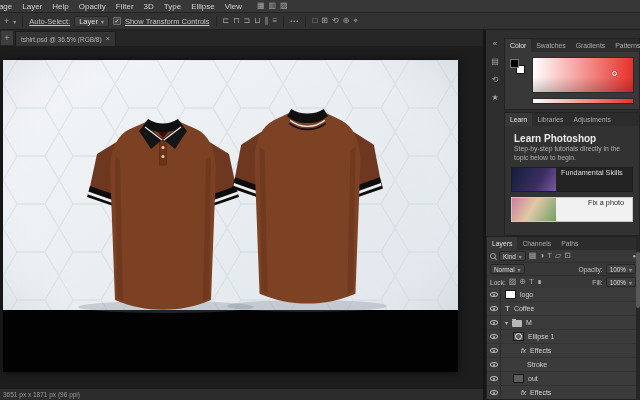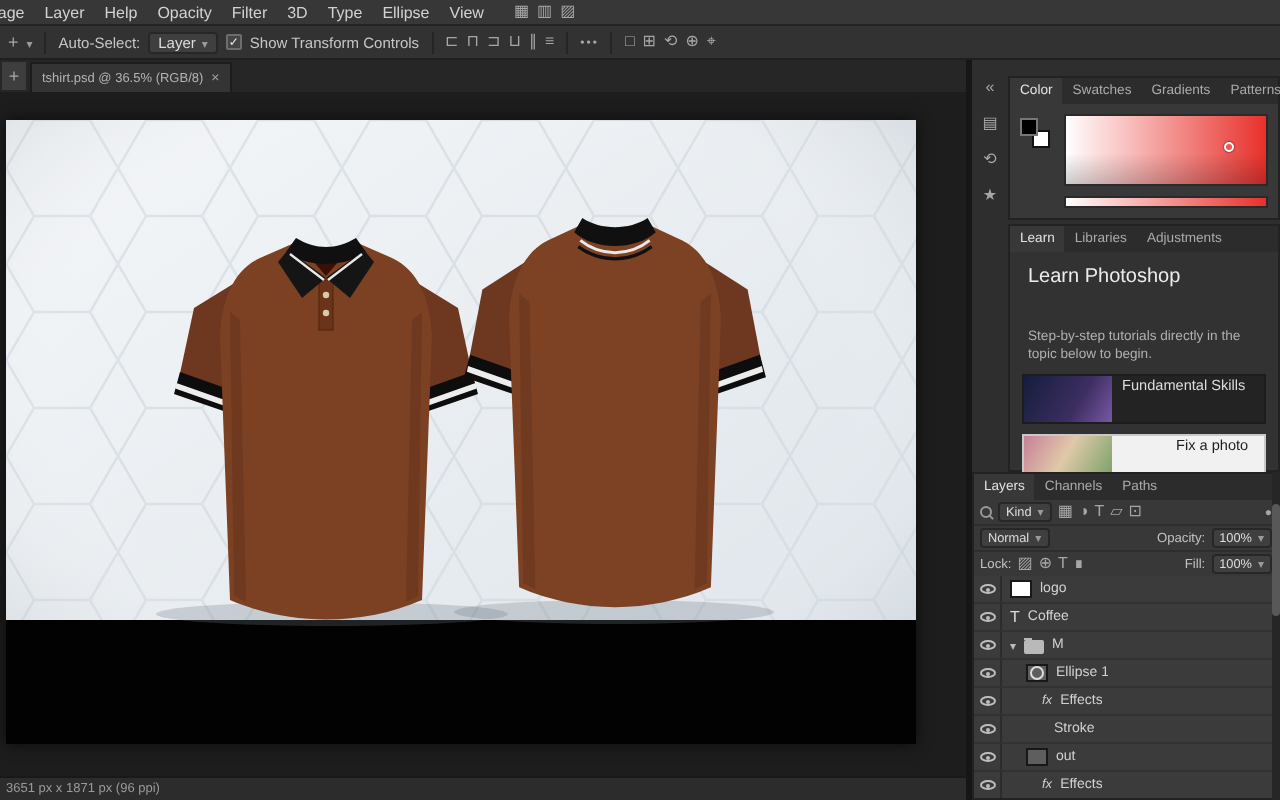--- a/index.html
+++ b/index.html
@@ -14,21 +14,21 @@
     background:#373737; border-bottom:1px solid #232323; display:flex; align-items:center;
     font-size:8px; color:#d2d2d2; overflow:hidden; }
   .menu-items { display:flex; margin-left:-15px; }
   .menu-item { padding:0 5px; line-height:13px; white-space:nowrap; }
   .mb-icons { display:flex; gap:4px; margin-left:10px; }
   
   .optionsbar { position:absolute; top:13px; left:0; width:640px; height:17px;
     background:#323232; border-bottom:1px solid #1f1f1f; display:flex; align-items:center;
     font-size:7.5px; color:#c6c6c6; gap:4px; padding:0 4px; }
   .ob-sep { width:1px; height:11px; background:#242424; margin:0 2px; flex:none; }
-  .ob-label { white-space:nowrap; }
+  .ob-label { white-space:nowrap;text-decoration:underline; }
   .dd { background:#3f3f3f; border:1px solid #272727; border-radius:2px; padding:0 4px;
     height:11px; display:inline-flex; align-items:center; gap:3px; color:#ddd; white-space:nowrap; }
   .caret::before { content:"▾"; font-size:6px; color:#9a9a9a; }
   .cb { width:8px; height:8px; background:#454545; border:1px solid #6d6d6d; border-radius:1px;
     display:inline-flex; align-items:center; justify-content:center; flex:none; }
   .gi { display:inline-block; color:#a6a6a6; font-size:8px; line-height:1; }
   .gi-check::before { content:"✓"; font-size:6px; color:#e8e8e8; }
   .g-dots::before { content:"•••"; letter-spacing:1px; font-size:6px; }
   .g-al1::before{content:"⊏"} .g-al2::before{content:"⊓"} .g-al3::before{content:"⊐"}
   .g-al4::before{content:"⊔"} .g-al5::before{content:"∥"} .g-al6::before{content:"≡"}
@@ -79,21 +79,21 @@
   .color-field { position:absolute; left:27px; top:5px; right:5px; height:36px;
     background:linear-gradient(to bottom, rgba(0,0,0,0) 55%, rgba(0,0,0,0.2) 100%),
                linear-gradient(to right, #ffffff, #e8302a); border:1px solid #2a2a2a; }
   .color-marker { position:absolute; right:16px; top:13px; width:5px; height:5px;
     border:1px solid #fff; border-radius:50%; box-shadow:0 0 1px #000; }
   .color-slider { position:absolute; left:27px; right:5px; top:46px; height:6px;
     background:linear-gradient(to right,#ffffff,#e8302a); border:1px solid #2a2a2a; }
   
   .panel-learn { left:18px; top:82px; width:136px; height:124px; }
   .learn-body { background:#323232; height:109px; padding:4px 6px 0 6px; }
-  .learn-h { font-size:10px; color:#ececec; margin:3px 0 20px 3px; font-weight:normal; }
+  .learn-h { font-size:10px; color:#ececec; margin:3px 0 0 3px; font-weight:bold; }
   .learn-p { font-size:6.8px; line-height:1.35; color:#b0b0b0; margin-left:3px; }
   .learn-card { display:flex; gap:5px; height:25px; background:#232323;
     border:1px solid #1d1d1d; margin-top:5px; overflow:hidden; color:#dedede; }
   .learn-card.light { background:#f1f1f1; color:#1e1e1e; border-color:#c9c9c9;gap:32px; }
   .cthumb { width:44px; height:25px; flex:none; }
   .cthumb.skills { background:linear-gradient(120deg,#141e3c,#3d2e62 60%,#7a5ba6); }
   .cthumb.photo  { background:linear-gradient(120deg,#c97f9a,#e0c9a8 45%,#6f9e63); }
   .clabel { font-size:7.3px; white-space:nowrap; }
   
   .panel-layers { left:0; top:206px; width:154px; height:164px; }

